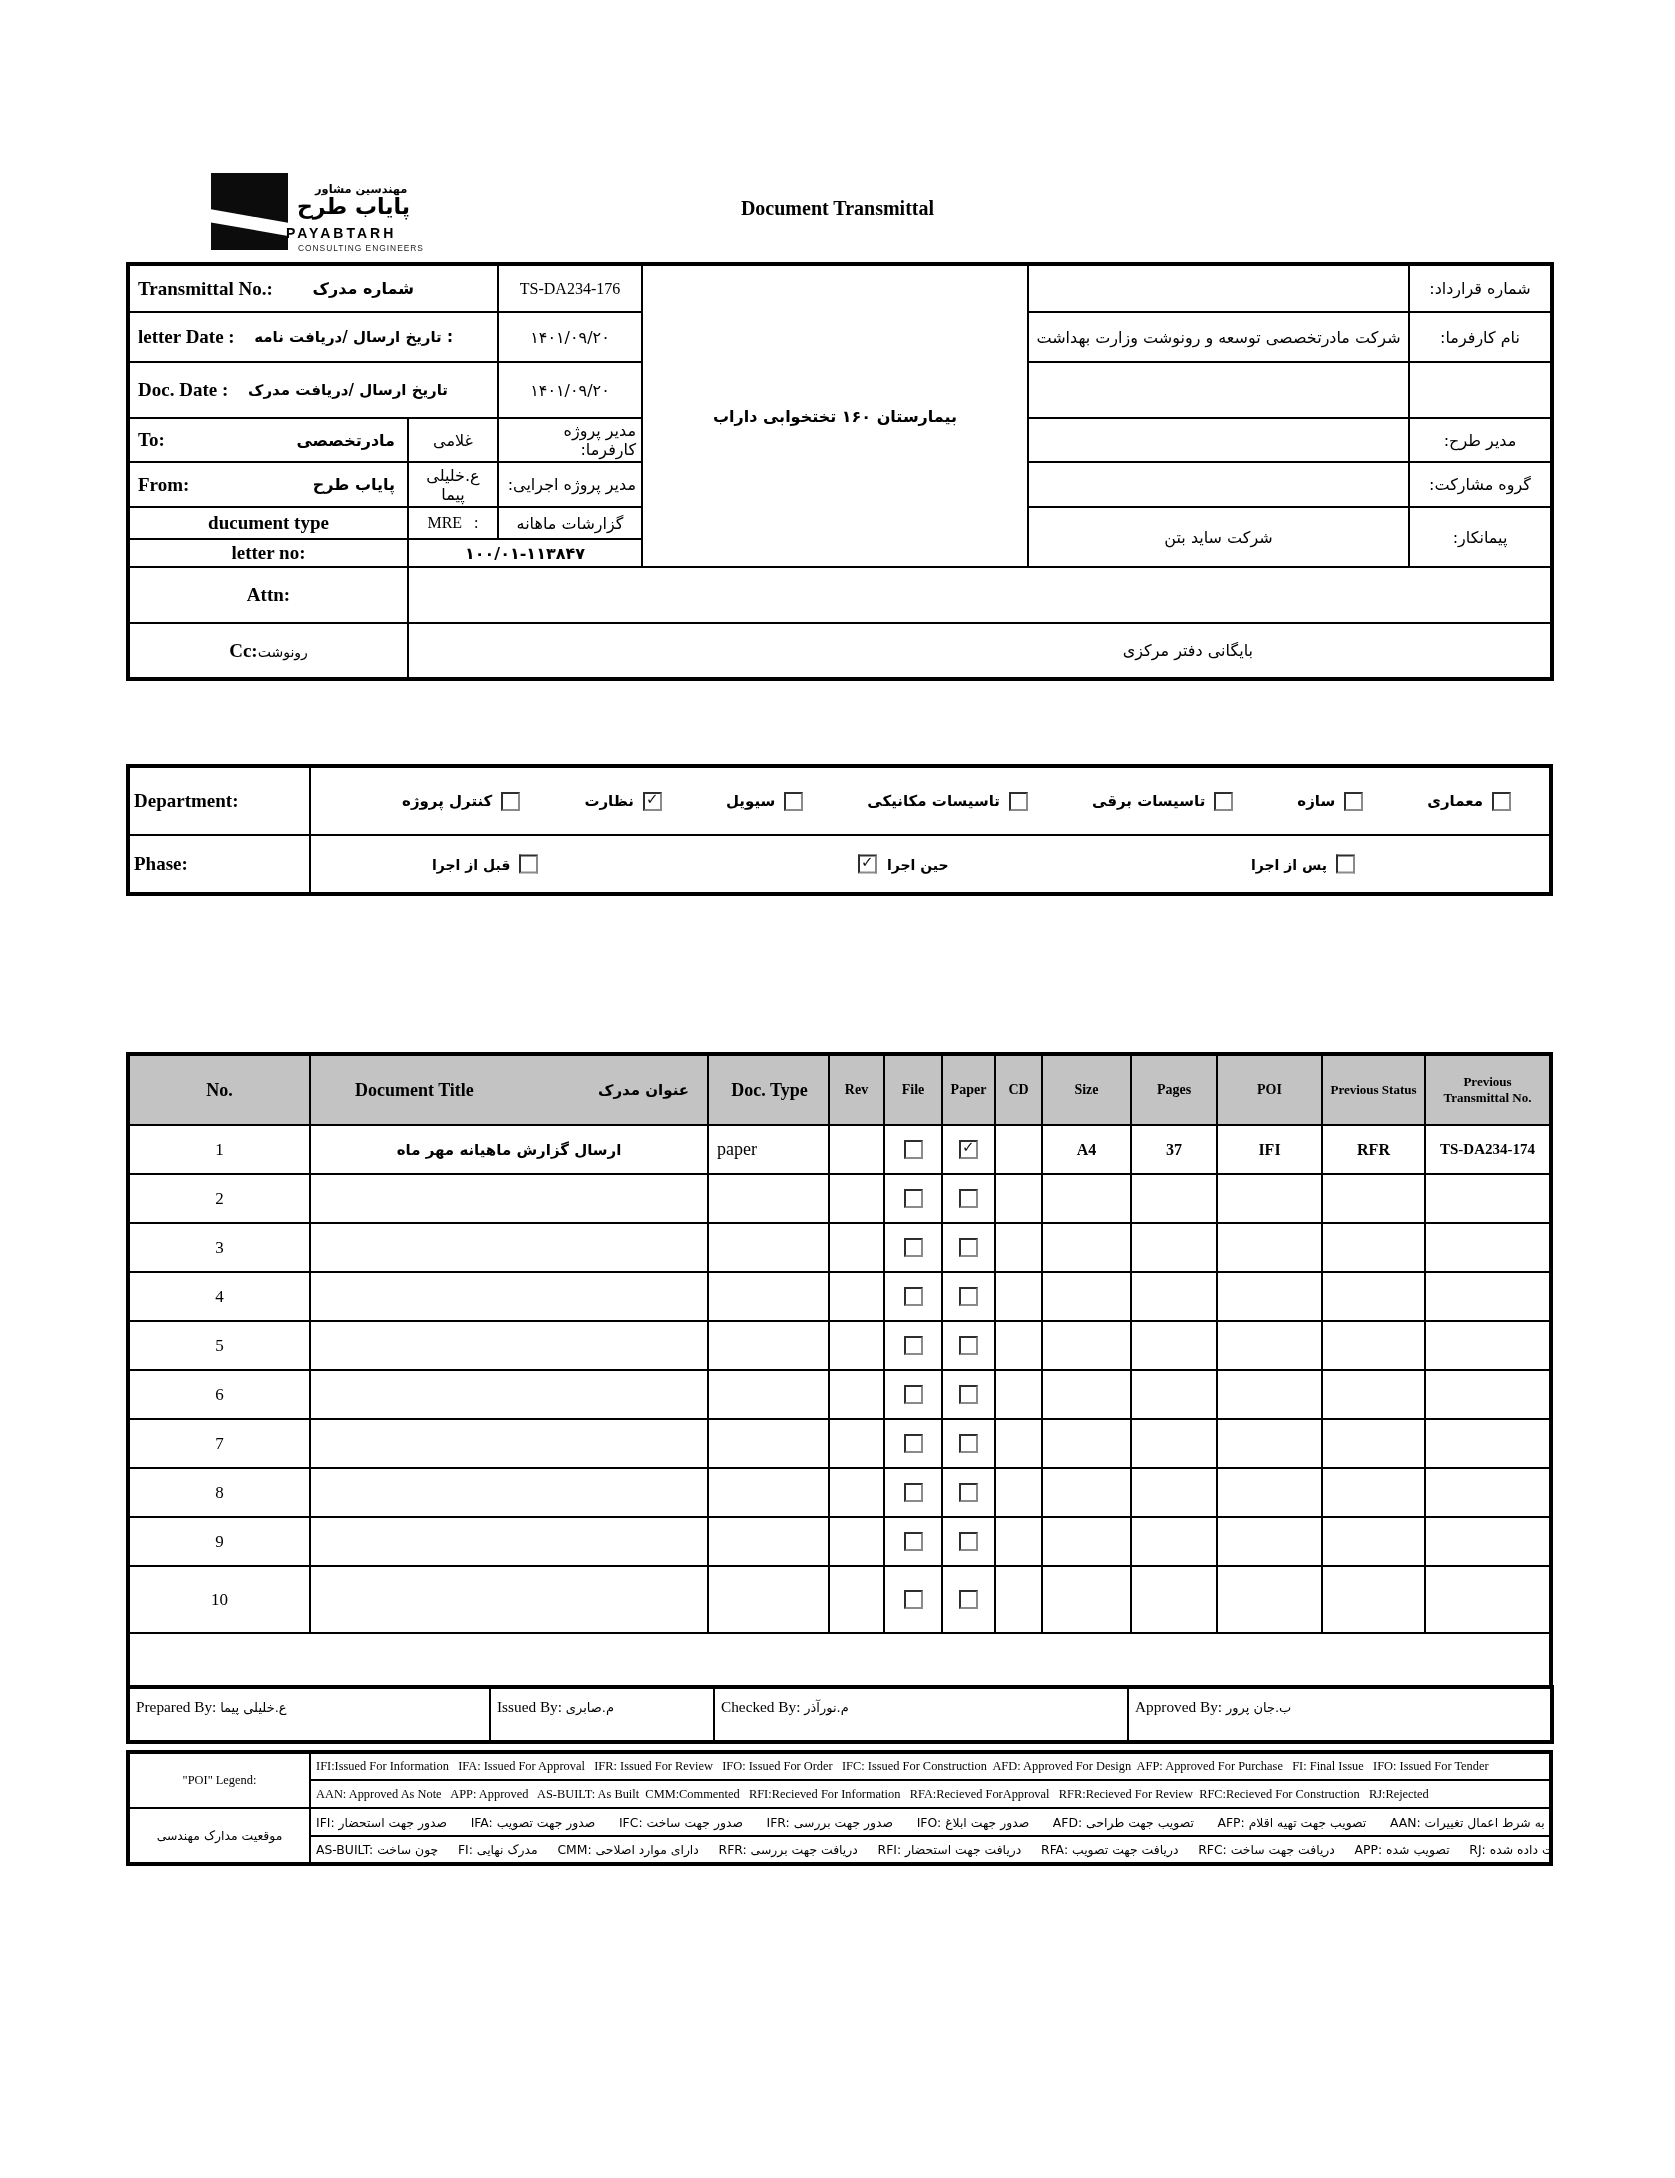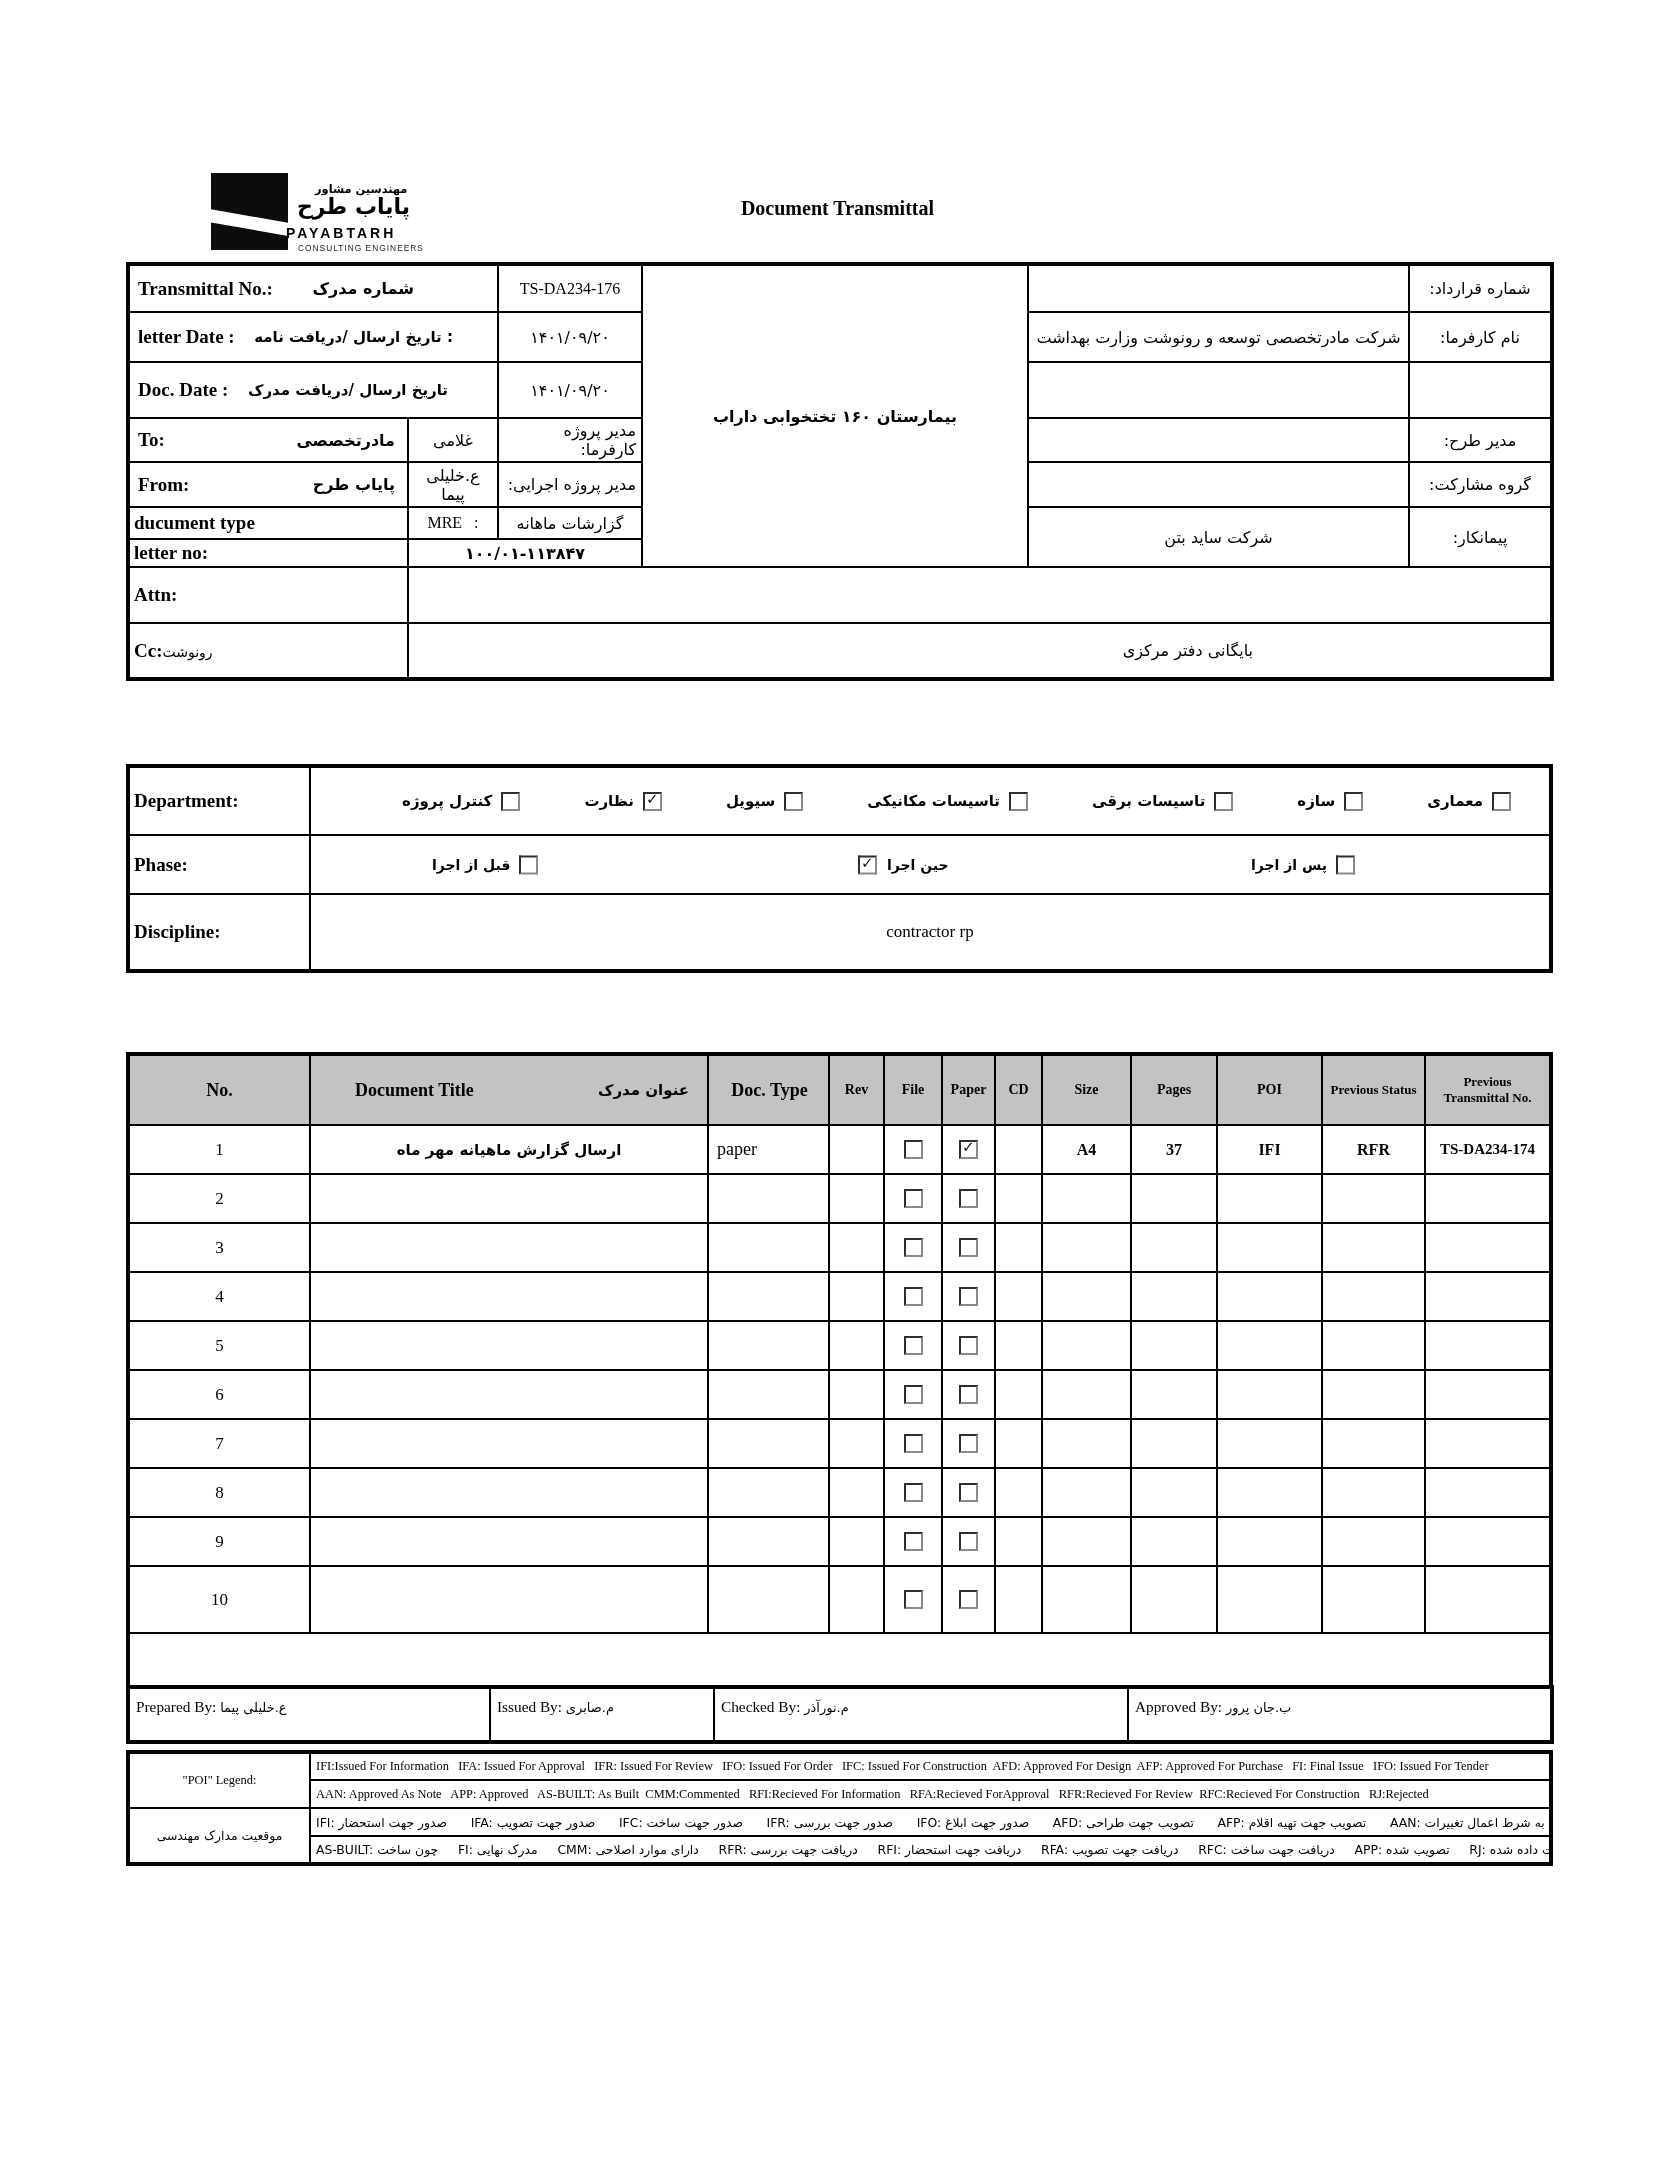--- a/index.html
+++ b/index.html
@@ -33,21 +33,21 @@
   .logo-en-name{position:absolute;left:286px;top:225px;font-family:"Liberation Sans",sans-serif;
       font-weight:bold;font-size:14px;letter-spacing:3px;}
   .logo-en-tagline{position:absolute;left:298px;top:243px;font-family:"Liberation Sans",sans-serif;
       font-size:8.4px;letter-spacing:1px;color:#222;}
 
   .doc-title{position:absolute;left:0;top:197px;width:100%;text-align:center;
       font-size:20px;font-weight:bold;}
 
   
   #info-table{left:126px;top:262px;width:1424px;}
-  #info-table td{font-size:16px;}
+  #info-table td{font-size:16px;text-align:center;}
   .rtl-label{direction:rtl;text-align:center;font-size:15.3px;}
   .cell-center{text-align:center;}
 
   
   #dept-table{left:126px;top:764px;width:1424px;}
   .dept-row-content{display:flex;direction:rtl;justify-content:space-between;align-items:center;
       padding:0 34px 0 87px;}
   .dep-item{display:inline-flex;direction:ltr;align-items:center;gap:9px;white-space:nowrap;}
   .phase-content{position:relative;height:100%;}
   .phase-item{position:absolute;top:50%;transform:translateY(-50%);display:inline-flex;
@@ -236,24 +236,20 @@
           <span class="phase-item" style="left:543px;gap:10px">
             <span class="cb checked"></span>
             <span class="fa b t14">حین اجرا</span>
           </span>
           <span class="phase-item" style="left:936px">
             <span class="fa b t14">پس از اجرا</span>
             <span class="cb"></span>
           </span>
         </div>
       </td>
-    </tr>
-    <tr style="height:77px">
-      <td><span class="en-label">Discipline:</span></td>
-      <td class="cell-center t17">contractor rp</td>
     </tr>
   </tbody>
     </table>
 
   <table id="docs-table" class="frame">
     <colgroup>
       <col style="width:182px">
         <col style="width:398px">
         <col style="width:121px">
         <col style="width:55px">

